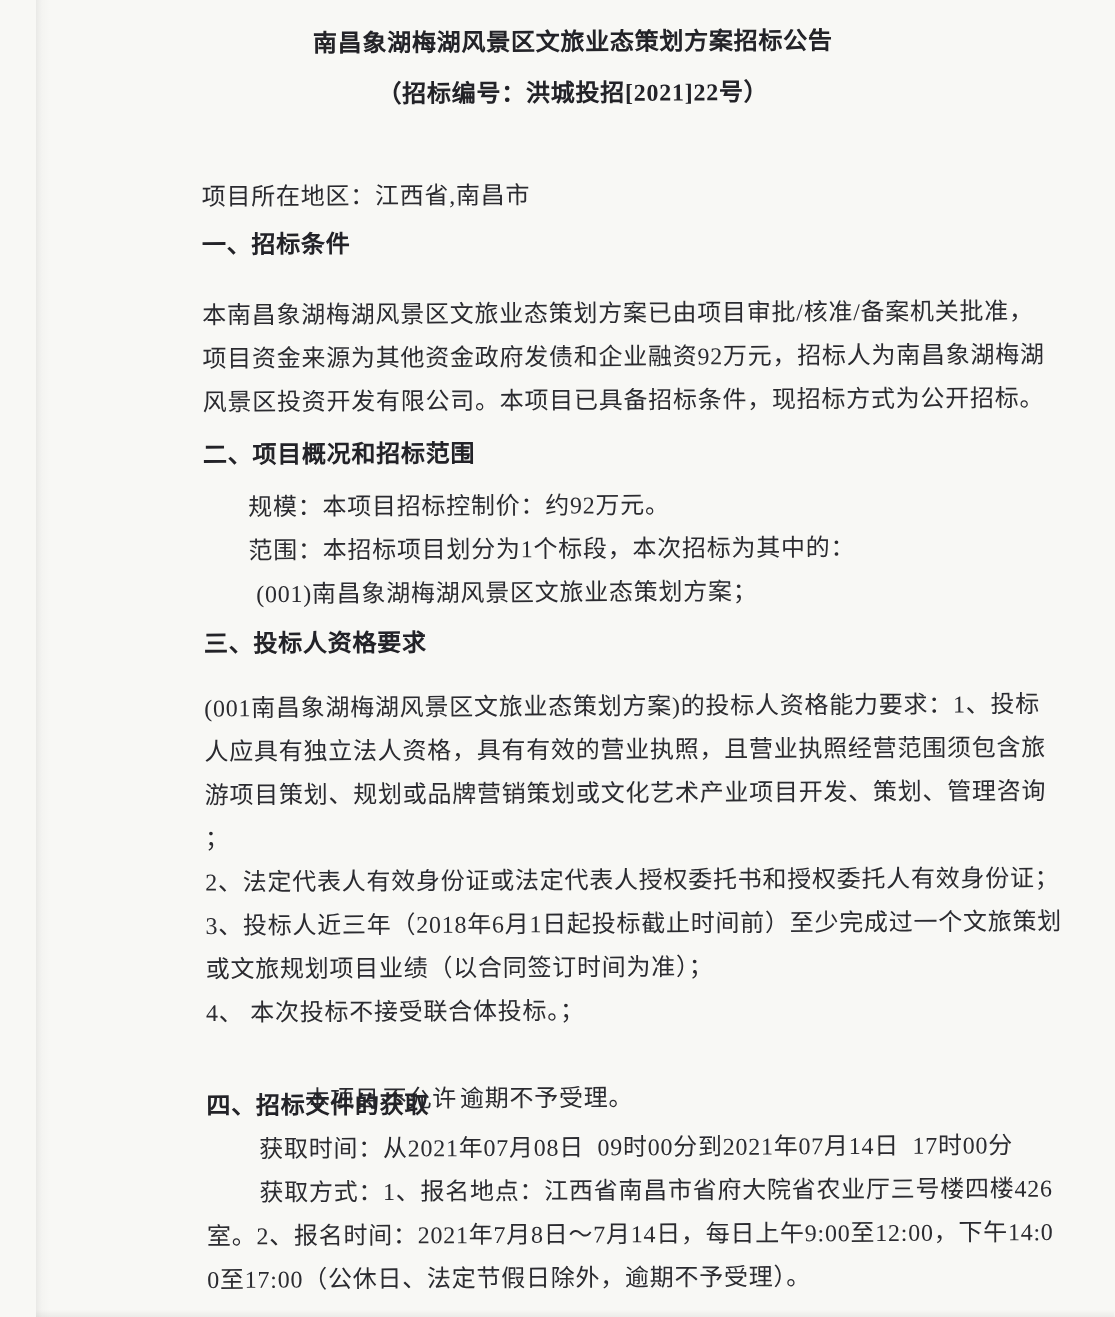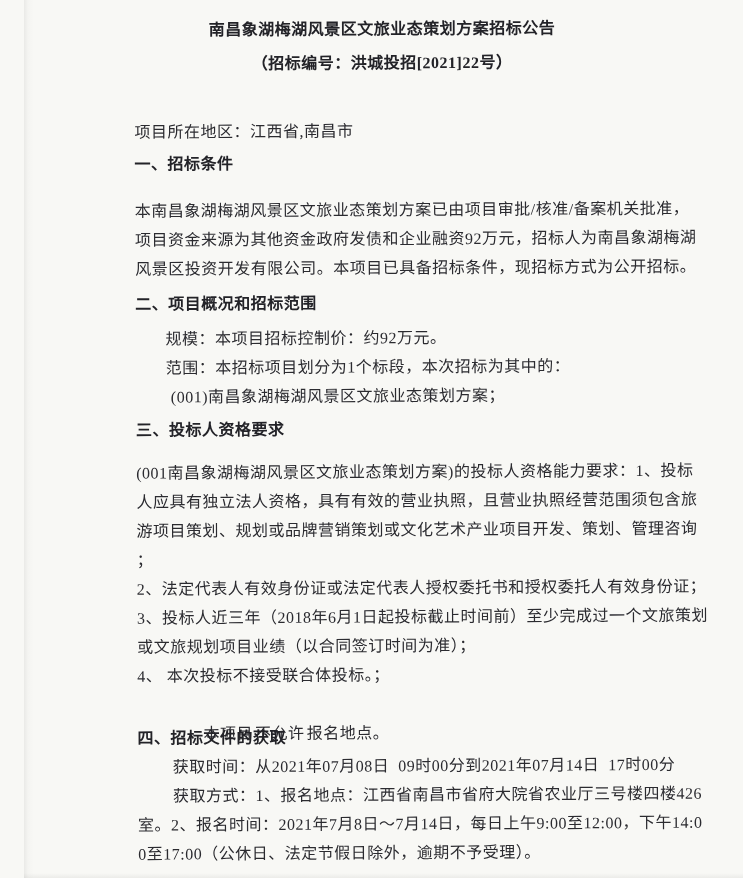--- a/index.html
+++ b/index.html
@@ -95,21 +95,21 @@
     <div class="para-3">
       <div class="line">(001南昌象湖梅湖风景区文旅业态策划方案)的投标人资格能力要求：1、投标</div>
       <div class="line">人应具有独立法人资格，具有有效的营业执照，且营业执照经营范围须包含旅</div>
       <div class="line">游项目策划、规划或品牌营销策划或文化艺术产业项目开发、策划、管理咨询</div>
       <div class="line">；</div>
       <div class="line">2、法定代表人有效身份证或法定代表人授权委托书和授权委托人有效身份证；</div>
       <div class="line">3、投标人近三年（2018年6月1日起投标截止时间前）至少完成过一个文旅策划</div>
       <div class="line">或文旅规划项目业绩（以合同签订时间为准）；</div>
       <div class="line">4、 本次投标不接受联合体投标。；</div>
       <div class="line indent">
-        <span>本项目</span><span class="em-italic">不允许</span><span>报名地点。</span>
+        <span>本项目</span><span class="em-italic">不允许</span><span>逾期不予受理。</span>
       </div>
     </div>
 
     <div class="line bold heading">四、招标文件的获取</div>
 
     <div>
       <div class="line indent-lg">获取时间：从2021年07月08日  09时00分到2021年07月14日  17时00分</div>
       <div class="line indent-lg">获取方式：1、报名地点：江西省南昌市省府大院省农业厅三号楼四楼426</div>
       <div class="line">室。2、报名时间：2021年7月8日～7月14日，每日上午9:00至12:00，下午14:0</div>
       <div class="line">0至17:00（公休日、法定节假日除外，逾期不予受理）。</div>

